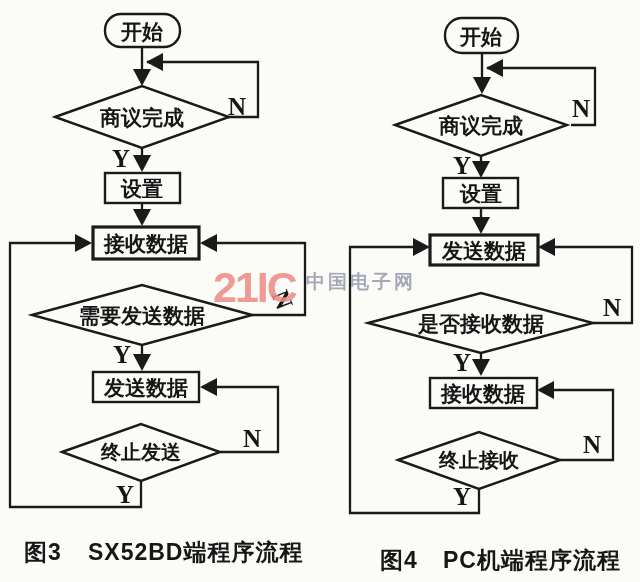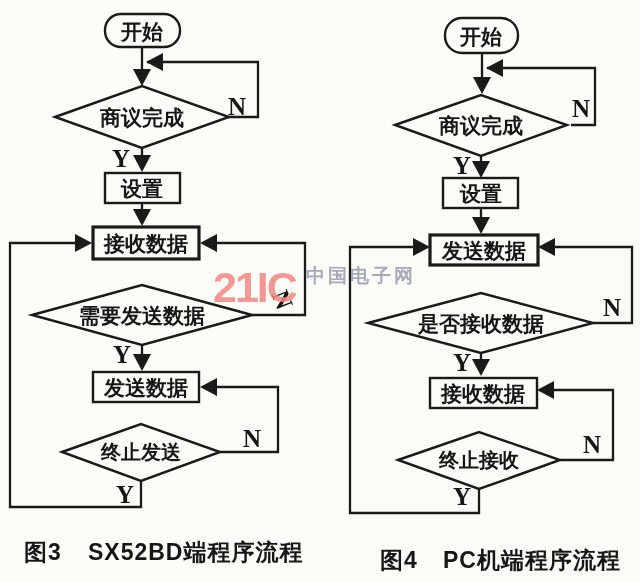--- a/index.html
+++ b/index.html
@@ -22,21 +22,21 @@
   svg .yn{font-family:"Liberation Serif",serif;font-size:25px;font-weight:bold;text-anchor:middle;}
   svg .cap{font-size:23px;font-weight:bold;letter-spacing:1px;}
   .watermark{position:absolute;left:0;top:0;width:600px;height:582px;z-index:2;pointer-events:none;border-radius:9px;}
   .wm-brand{
     position:absolute;left:213px;top:263px;
     font-size:43px;font-weight:bold;letter-spacing:-2px;
     color:#ee8a83;opacity:0.85;
     font-family:"Liberation Sans",sans-serif;
   }
   .wm-site{
-    position:absolute;left:306px;top:263px;
+    position:absolute;left:306px;top:269px;
     font-size:19px;font-weight:bold;letter-spacing:3px;
     color:#9da1b0;opacity:0.9;
     font-family:"Liberation Sans",sans-serif;
   }
   .wm-com{
     position:absolute;left:302px;top:272px;
     font-size:35px;font-weight:bold;font-style:italic;letter-spacing:1px;
     color:#a49eb6;opacity:0.85;
     font-family:"DejaVu Serif",serif;
   }

